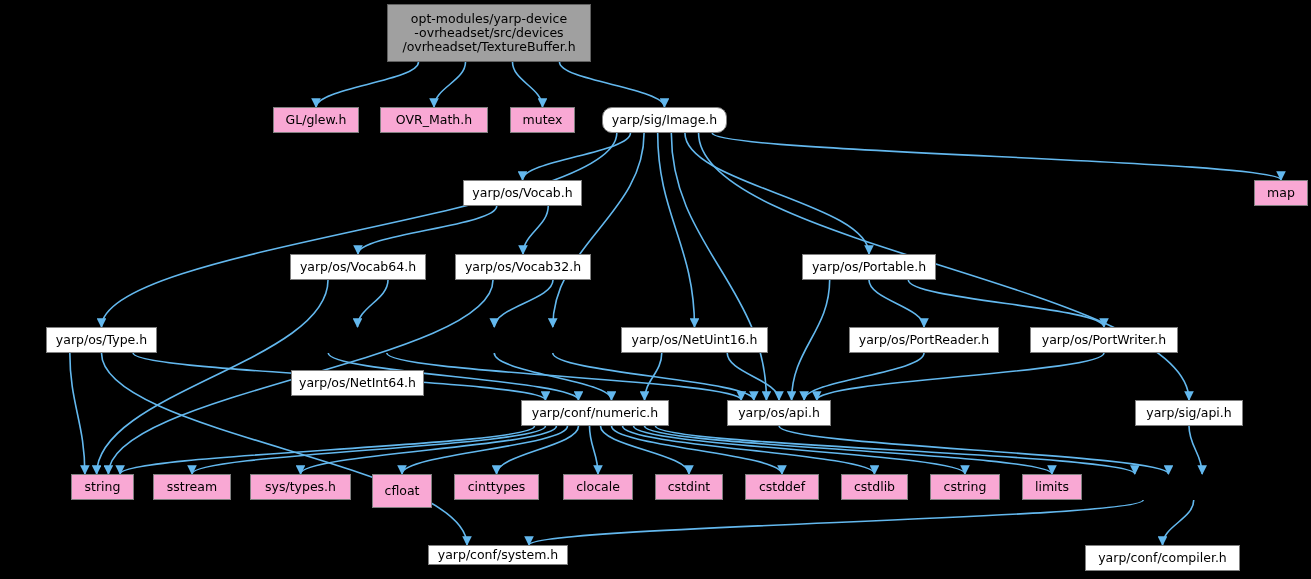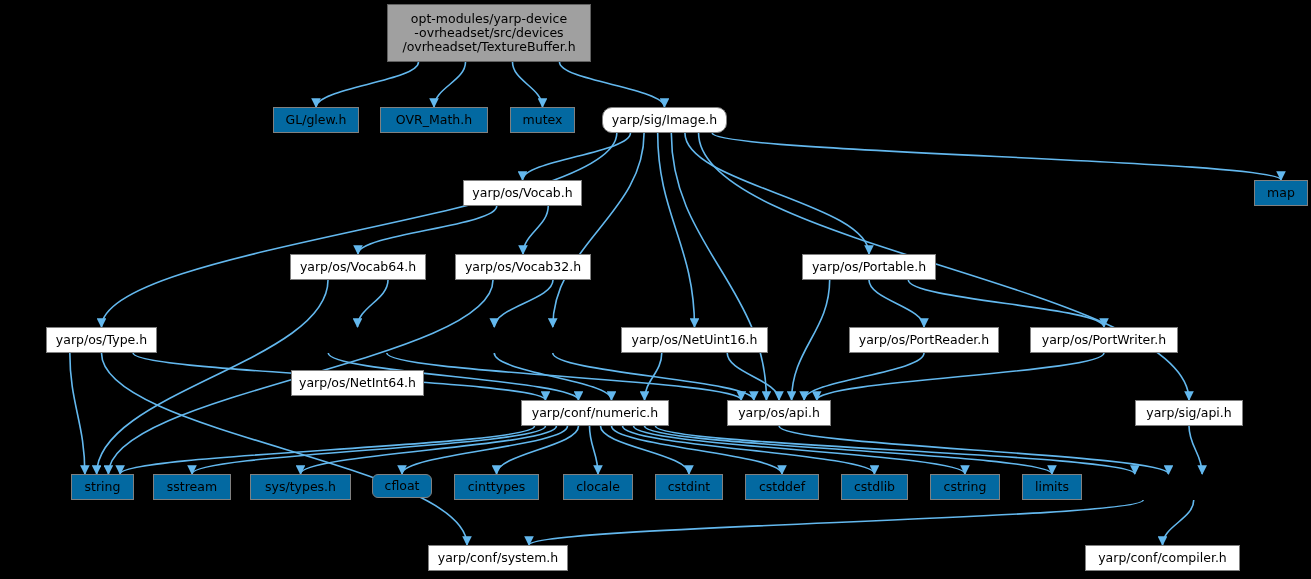--- a/index.html
+++ b/index.html
@@ -1,21 +1,21 @@
 <!DOCTYPE html>
 <html><head>
 <meta charset="utf-8">
 <style>
   html,body{margin:0;padding:0;background:#000;}
   #graph{position:relative;width:1311px;height:579px;background:#000;overflow:hidden;
          font-family:"DejaVu Sans","Liberation Sans",sans-serif;}
   #edges{position:absolute;left:0;top:0;width:1311px;height:579px;}
   .node{position:absolute;box-sizing:border-box;display:flex;align-items:center;
         justify-content:center;text-align:center;border:1px solid #808080;
-        background:#0369a1;color:#000;font-size:12.5px;line-height:14px;
+        background:#f9a8d4;color:#000;font-size:12.5px;line-height:14px;
         white-space:pre-line;letter-spacing:0px;}
   .node.white{background:#ffffff;}
   .node.root{background:#a0a0a0;border:1px solid #606060;}
 </style>
 </head>
 <body>
 
 <div id="graph">
   <svg id="edges" viewBox="0 0 1311 579" xmlns="http://www.w3.org/2000/svg">
       <defs>
@@ -88,23 +88,23 @@
     <div class="node white" style="left: 291px; top: 327px; width: 133px; height: 26px; margin-top: 43px;">yarp/os/NetInt64.h</div>
     <div class="node white" style="left: 621px; top: 327px; width: 147px; height: 26px;">yarp/os/NetUint16.h</div>
     <div class="node white" style="left: 849px; top: 327px; width: 150px; height: 26px;">yarp/os/PortReader.h</div>
     <div class="node white" style="left: 1030px; top: 327px; width: 148px; height: 26px;">yarp/os/PortWriter.h</div>
     <div class="node white" style="left: 521px; top: 400px; width: 148px; height: 26px;">yarp/conf/numeric.h</div>
     <div class="node white" style="left: 727px; top: 400px; width: 104px; height: 26px;">yarp/os/api.h</div>
     <div class="node white" style="left: 1135px; top: 400px; width: 108px; height: 26px;">yarp/sig/api.h</div>
     <div class="node" style="left: 71px; top: 474px; width: 63px; height: 26px;">string</div>
     <div class="node" style="left: 153px; top: 474px; width: 78px; height: 26px;">sstream</div>
     <div class="node" style="left: 250px; top: 474px; width: 101px; height: 26px;">sys/types.h</div>
-    <div class="node" style="left: 372px; top: 474px; width: 60px; height: 24px; border-radius: 6px;">cfloat</div>
+    <div class="node" style="left: 372px; top: 474px; width: 60px; height: 34px;">cfloat</div>
     <div class="node" style="left: 454px; top: 474px; width: 85px; height: 26px;">cinttypes</div>
     <div class="node" style="left: 563px; top: 474px; width: 70px; height: 26px;">clocale</div>
     <div class="node" style="left: 655px; top: 474px; width: 68px; height: 26px;">cstdint</div>
     <div class="node" style="left: 745px; top: 474px; width: 74px; height: 26px;">cstddef</div>
     <div class="node" style="left: 841px; top: 474px; width: 67px; height: 26px;">cstdlib</div>
     <div class="node" style="left: 930px; top: 474px; width: 70px; height: 26px;">cstring</div>
     <div class="node" style="left: 1022px; top: 474px; width: 60px; height: 26px;">limits</div>
-    <div class="node white" style="left: 428px; top: 545px; width: 140px; height: 26px;">yarp/conf/system.h</div>
+    <div class="node white" style="left: 428px; top: 545px; width: 140px; height: 20px;">yarp/conf/system.h</div>
     <div class="node white" style="left: 1085px; top: 545px; width: 155px; height: 26px;">yarp/conf/compiler.h</div>
   </div>
 
 </body></html>

